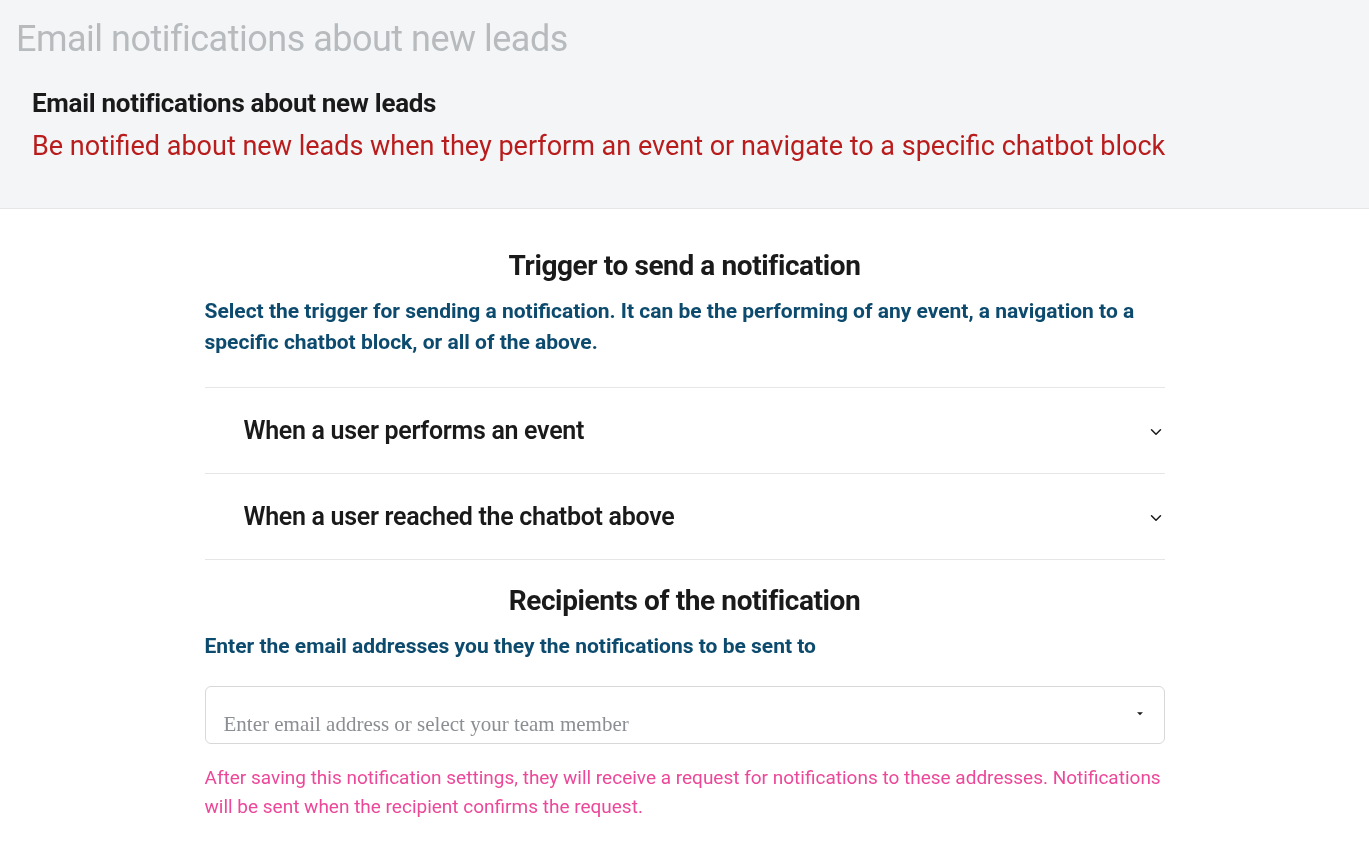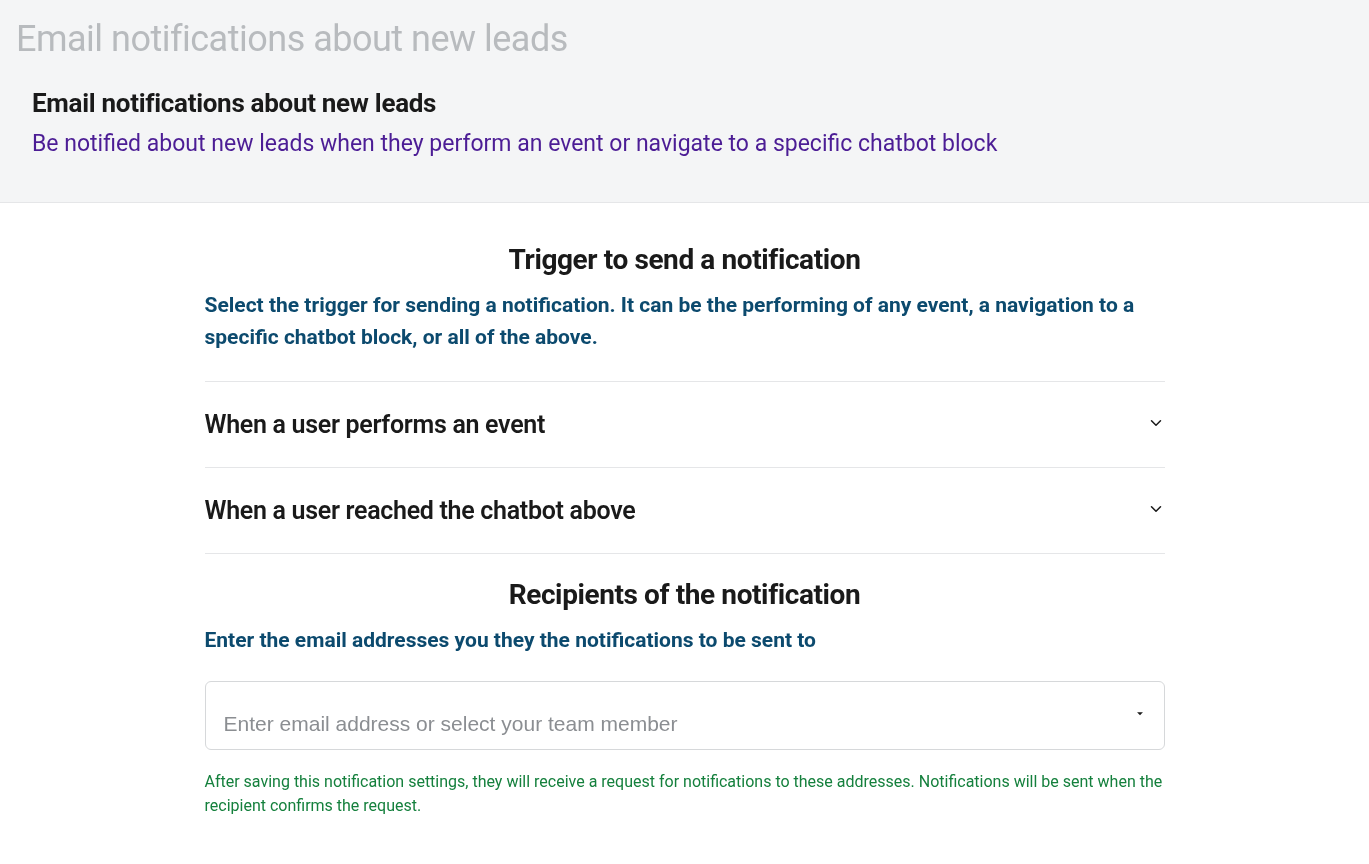--- a/index.html
+++ b/index.html
@@ -25,23 +25,23 @@
       padding: 0 32px;
     }
     .section-title {
       font-size: 26px;
       font-weight: 700;
       color: #1a1a1a;
       letter-spacing: -0.3px;
       margin-bottom: 10px;
     }
     .section-subtitle {
-      font-size: 23px;
+      font-size: 27px;
       font-weight: 400;
-      color: #4c1d95;
+      color: #b91c1c;
       line-height: 1.4;
     }
     .content {
       max-width: 960px;
       margin: 0 auto;
       padding: 40px 0 60px 0;
     }
     .group-title {
       font-size: 28px;
       font-weight: 700;
@@ -57,68 +57,69 @@
       line-height: 1.5;
       margin-bottom: 28px;
     }
     .divider {
       border: none;
       border-top: 1px solid #e5e6e8;
       margin: 0;
     }
     .accordion-item {
       display: flex;
-      align-items: center;
+      align-items: flex-end;
       justify-content: space-between;
       padding: 28px 0;
       cursor: pointer;
+      margin-left: 39px;
     }
     .accordion-label {
       font-size: 25px;
       font-weight: 600;
       color: #1a1a1a;
       letter-spacing: -0.3px;
     }
     .chevron {
       flex-shrink: 0;
       color: #1a1a1a;
     }
     .recipients-block {
       margin-top: 24px;
     }
     .select-wrap {
       position: relative;
       margin-top: 24px;
     }
     .select-input {
       width: 100%;
-      height: 69px;
+      height: 58px;
       border: 1px solid #d6d8da;
       border-radius: 6px;
       padding: 18px 48px 0 18px;
       font-size: 21px;
       color: #1a1a1a;
       background: #ffffff;
       outline: none;
-      font-family: Liberation Sans, sans-serif;
+      font-family: Liberation Serif, serif;
     }
     .select-input::placeholder {
       color: #8b8e92;
     }
     .caret {
       position: absolute;
       right: 18px;
       top: 50%;
       transform: translateY(-50%);
       pointer-events: none;
       color: #1a1a1a;
     }
     .footnote {
-      font-size: 16px;
-      color: #15803d;
+      font-size: 19px;
+      color: #ec4899;
       line-height: 1.5;
       margin-top: 20px;
     }
   </style>
 </head>
 <body>
 
 <div class="header-band">
   <div class="page-title-outer">Email notifications about new leads</div>
   <div class="section-header">

